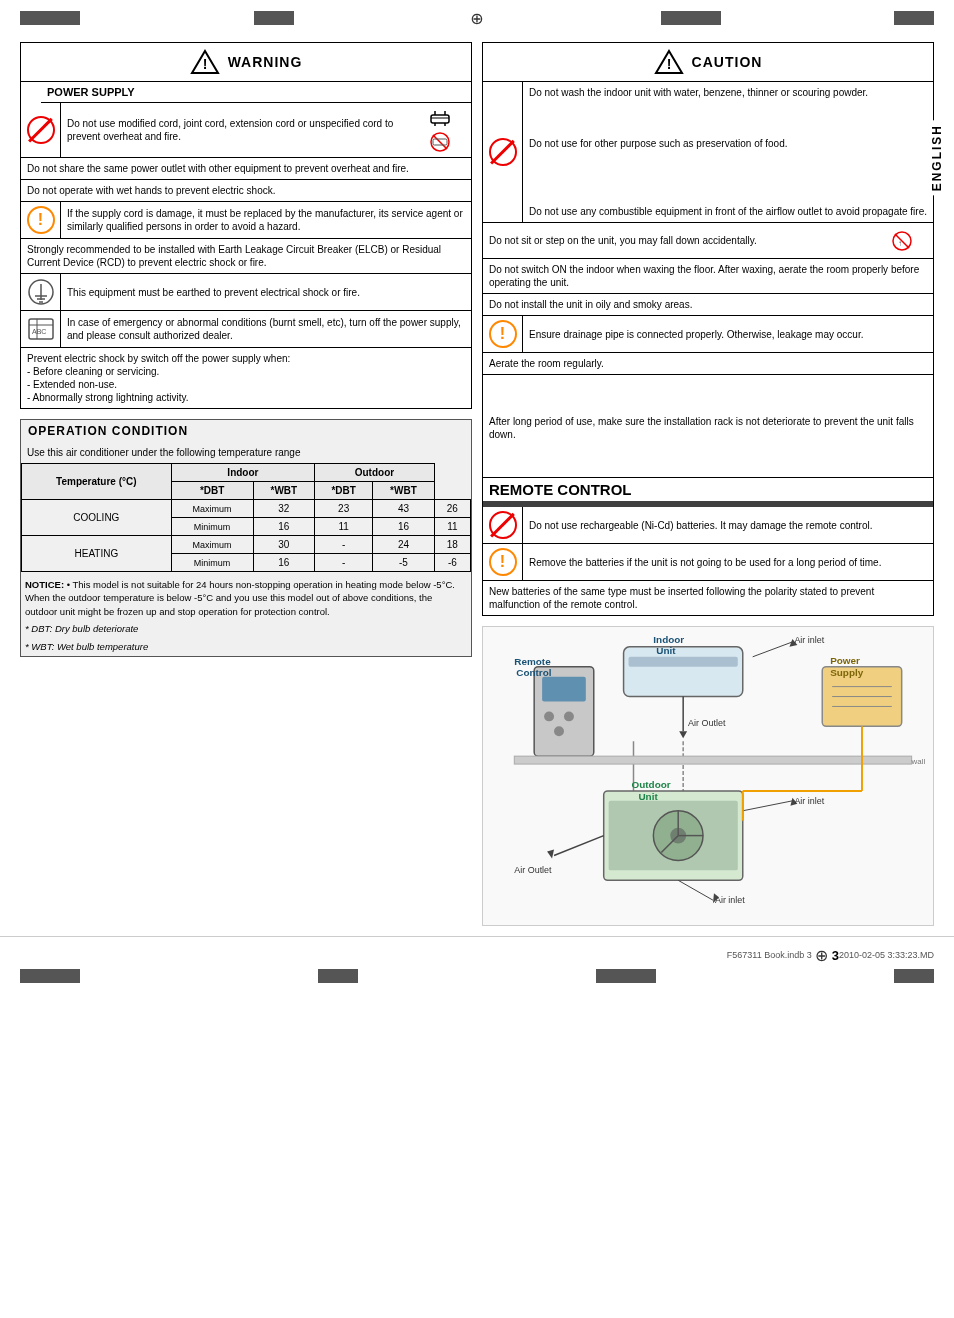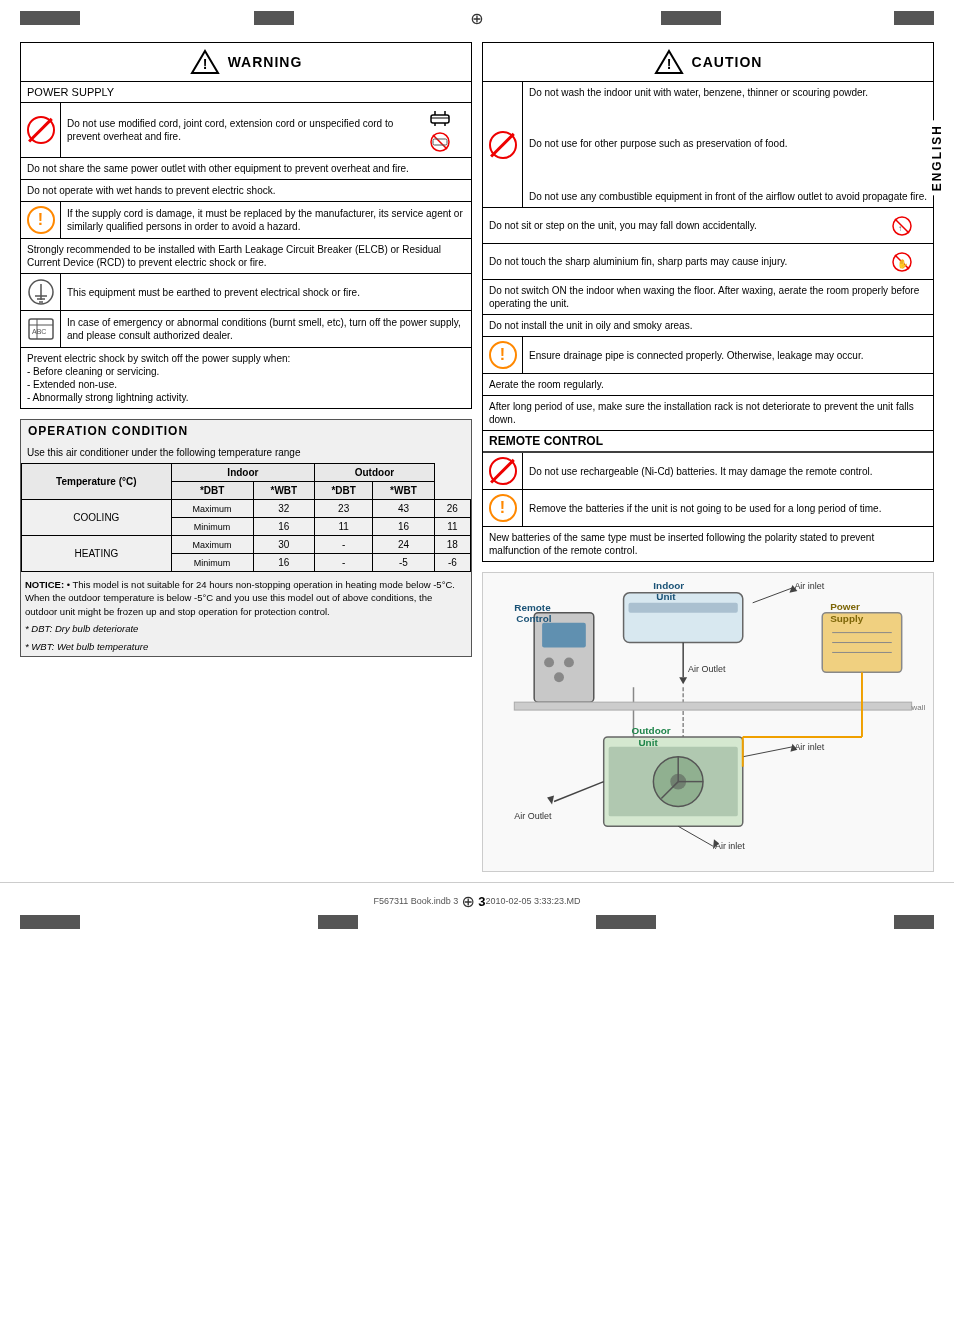--- a/index.html
+++ b/index.html
@@ -118,23 +118,24 @@
       justify-content: center;
     }
 
     .triangle-icon svg {
       width: 30px;
       height: 26px;
     }
 
     .section-title {
       font-size: 11px;
-      font-weight: normal;
+      font-weight: bold;
       padding: 4px 6px;
       border-bottom: 1px solid #000;
+      margin-left: 20px;
     }
 
     
     .warning-content, .caution-content {
       display: flex;
       flex-direction: column;
     }
 
     .warn-row {
       display: flex;
@@ -290,21 +291,21 @@
 
     
     .diagram-svg {
       width: 100%;
       height: 100%;
     }
 
     
     .page-footer {
       display: flex;
-      justify-content: center;
+      justify-content: flex-end;
       align-items: center;
       padding: 8px 20px 4px 20px;
       border-top: 1px solid #ccc;
       font-size: 9px;
       color: #555;
     }
 
     .page-number {
       font-size: 13px;
       font-weight: bold;
@@ -314,25 +315,26 @@
     
     .bottom-marks {
       display: flex;
       justify-content: space-between;
       padding: 0 20px 8px 20px;
       align-items: center;
     }
 
     
     .section-label-row {
-      font-size: 12px;
+      font-size: 15px;
       font-weight: bold;
       padding: 3px 6px;
       border-top: 1px solid #000;
-      border-bottom: 2px solid #404040;
+      border-bottom: 6px solid #404040;
+      margin-top: 32px;
     }
   </style>
 </head>
 <body>
 
 <div class="top-marks">
   <div class="mark-block"></div>
   <div class="mark-block small"></div>
   <div class="crosshair"></div>
   <div class="mark-block"></div>
@@ -507,69 +509,55 @@
 
         <div class="warning-content">
 
           <div class="warn-row">
             <div class="warn-icon">
               <div class="prohibit-circle"></div>
             </div>
             <div class="warn-text" style="flex-direction:column; align-items:flex-start;">
               <div>Do not wash the indoor unit with water, benzene, thinner or scouring powder.</div>
               <div style="margin-top:2px;">Do not use for other purpose such as preservation of food.</div>
-              <div style="margin-top:4px;">Do not use any combustible equipment in front of the airflow outlet to avoid propagate fire.</div>
+              <div style="margin-top:19px;">Do not use any combustible equipment in front of the airflow outlet to avoid propagate fire.</div>
             </div>
           </div>
 
 
           <div class="warn-row">
             <div class="warn-text">
               <div class="warn-text-with-img">
                 <span>Do not sit or step on the unit, you may fall down accidentally.</span>
                 <div class="side-icons">
                   <svg width="22" height="22" viewBox="0 0 22 22">
                     <circle cx="11" cy="11" r="9" fill="none" stroke="#e00" stroke-width="1.5"></circle>
                     <line x1="4" y1="4" x2="18" y2="18" stroke="#e00" stroke-width="1.5"></line>
                     <text x="7" y="16" font-size="8" fill="#555">↑</text>
                   </svg>
                 </div>
               </div>
             </div>
           </div>
 
-          <div class="warn-row">
-            <div class="warn-text">
-              <div class="warn-text-with-img">
-                <span>Do not touch the sharp aluminium fin, sharp parts may cause injury.</span>
-                <div class="side-icons">
-                  <svg width="22" height="22" viewBox="0 0 22 22">
-                    <circle cx="11" cy="11" r="9" fill="none" stroke="#e00" stroke-width="1.5"></circle>
-                    <line x1="4" y1="4" x2="18" y2="18" stroke="#e00" stroke-width="1.5"></line>
-                    <text x="6" y="16" font-size="9" fill="#555">✋</text>
-                  </svg>
-                </div>
-              </div>
-            </div>
-          </div>
 
           <div class="no-icon-row">Do not switch ON the indoor when waxing the floor. After waxing, aerate the room properly before operating the unit.</div>
 
           <div class="no-icon-row">Do not install the unit in oily and smoky areas.</div>
 
           <div class="warn-row">
             <div class="warn-icon">
               <div class="exclaim-circle">!</div>
             </div>
             <div class="warn-text">Ensure drainage pipe is connected properly. Otherwise, leakage may occur.</div>
           </div>
 
           <div class="no-icon-row">Aerate the room regularly.</div>
 
-          <div class="no-icon-row" style="border-bottom:none;">After long period of use, make sure the installation rack is not deteriorate to prevent the unit falls down.</div>
+          <div class="no-icon-row" style="border-bottom:none;margin-top:36px;">After long period of use, make sure the installation rack is not deteriorate to prevent the unit falls down.</div>
 
         </div>
 
         <div class="section-label-row">REMOTE CONTROL</div>
 
         <div class="warning-content">
 
           <div class="warn-row">
             <div class="warn-icon">
               <div class="prohibit-circle"></div>

